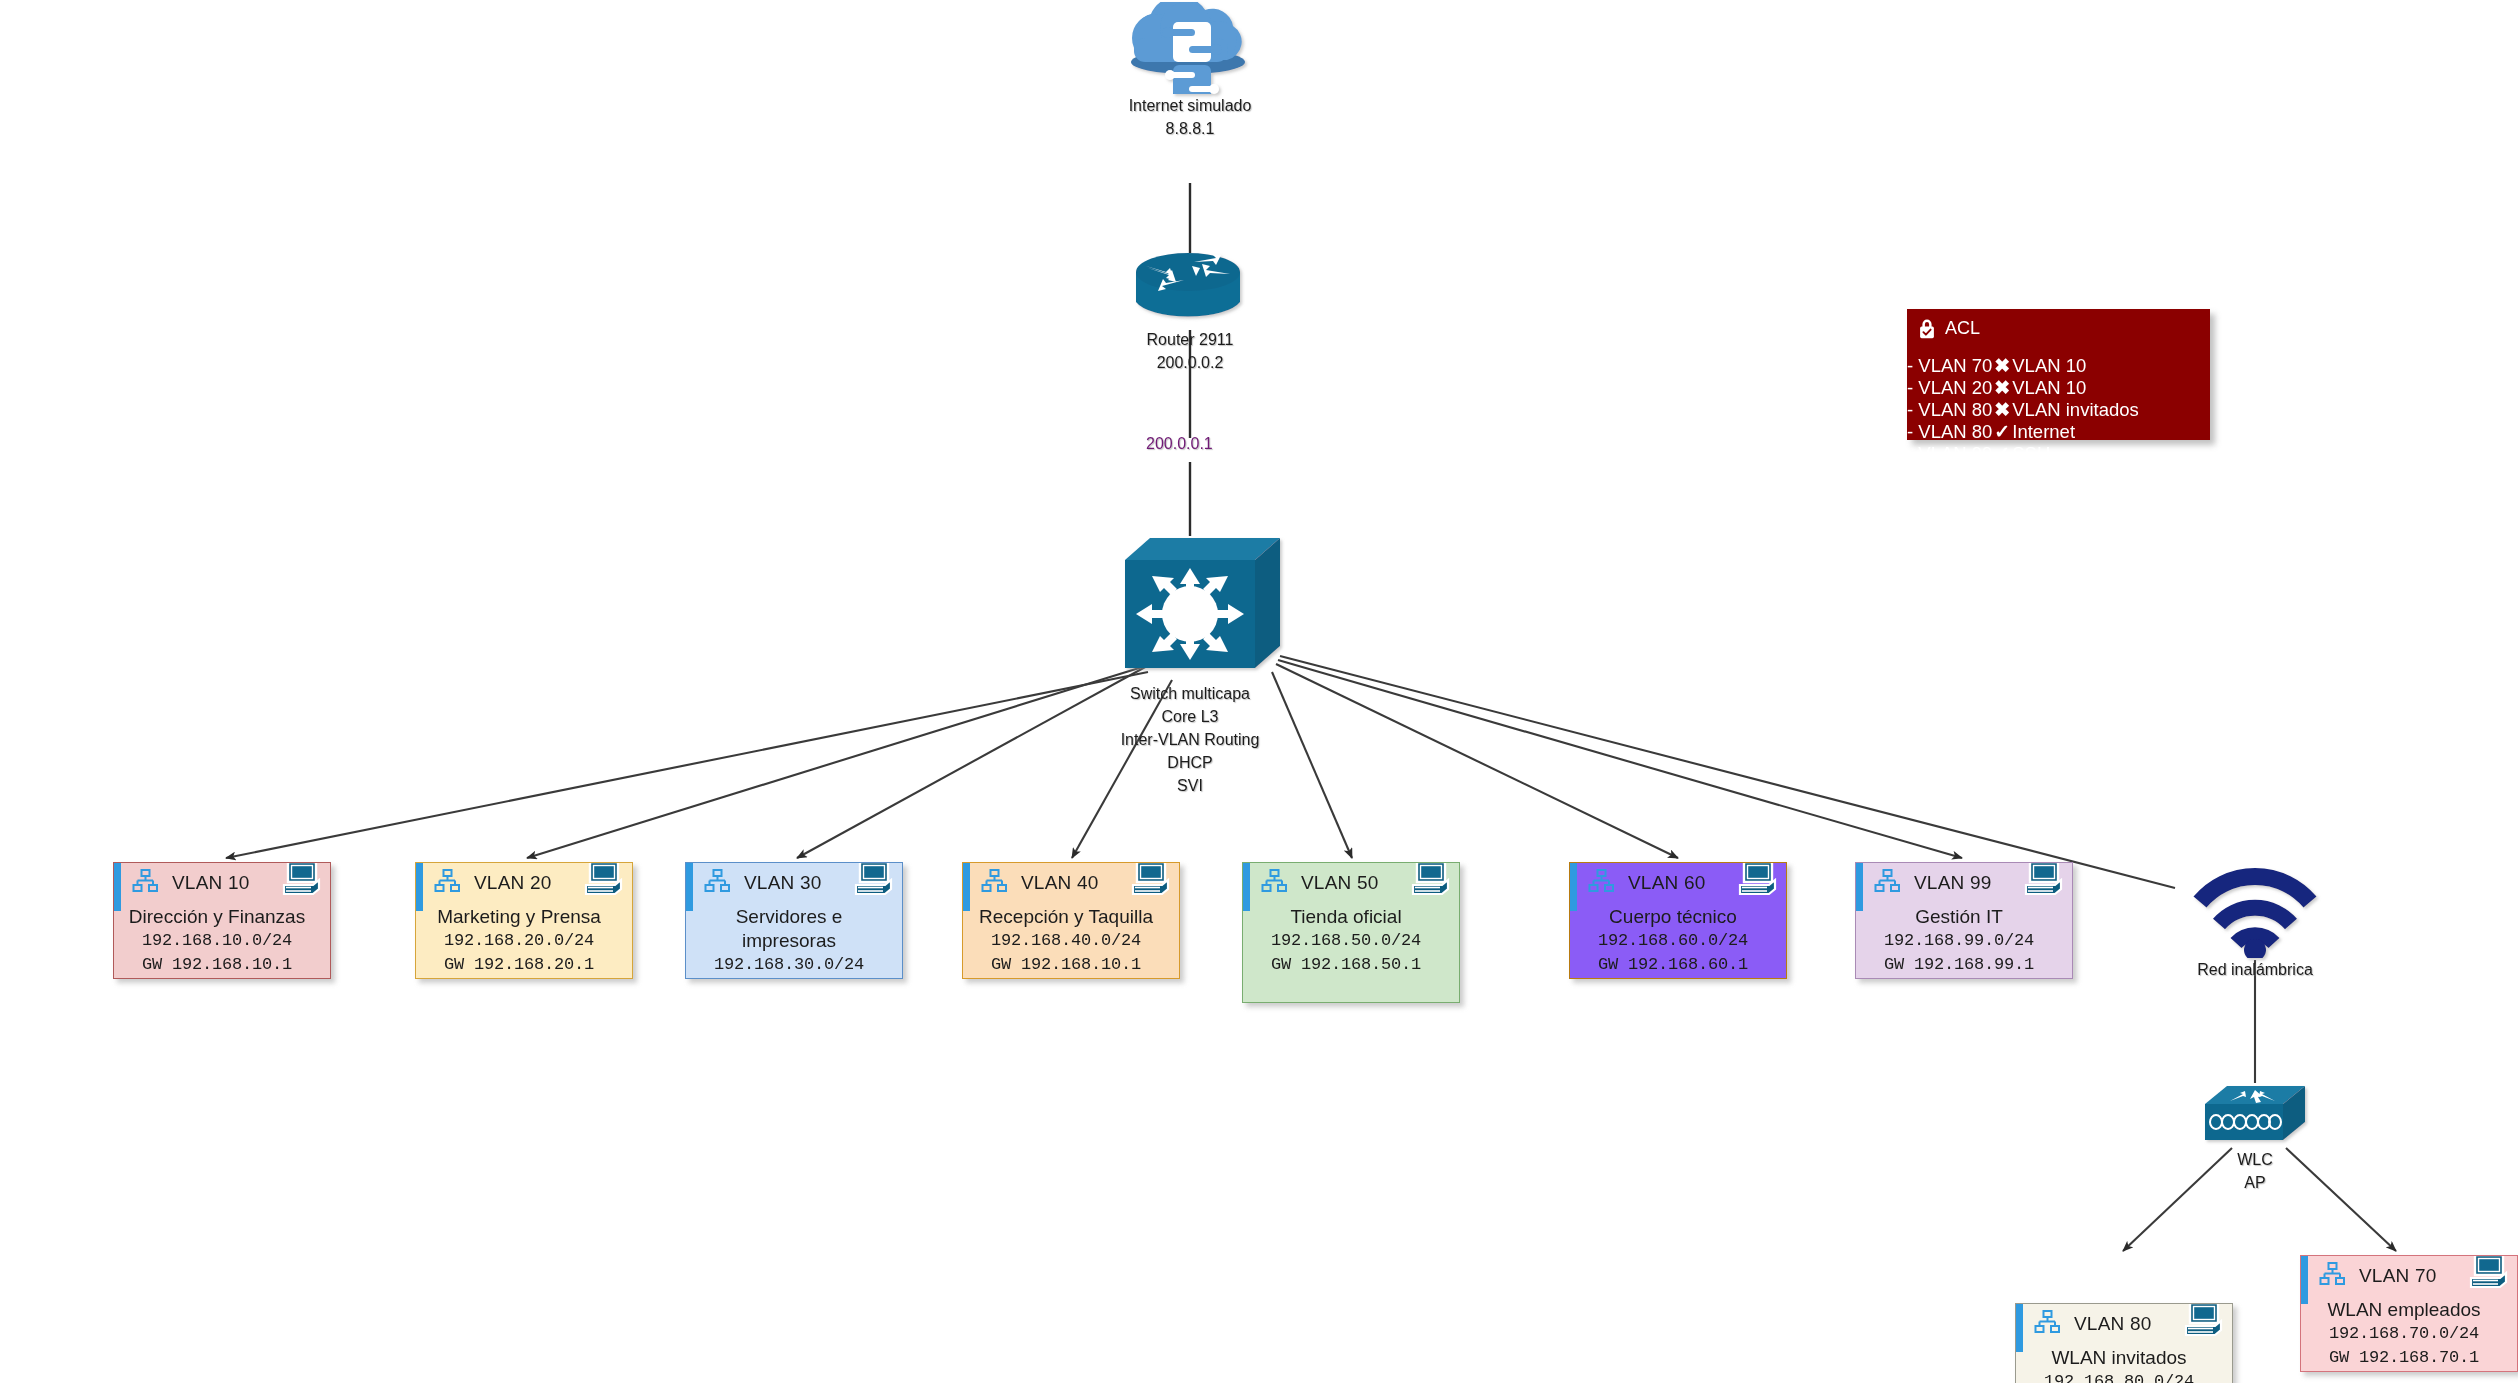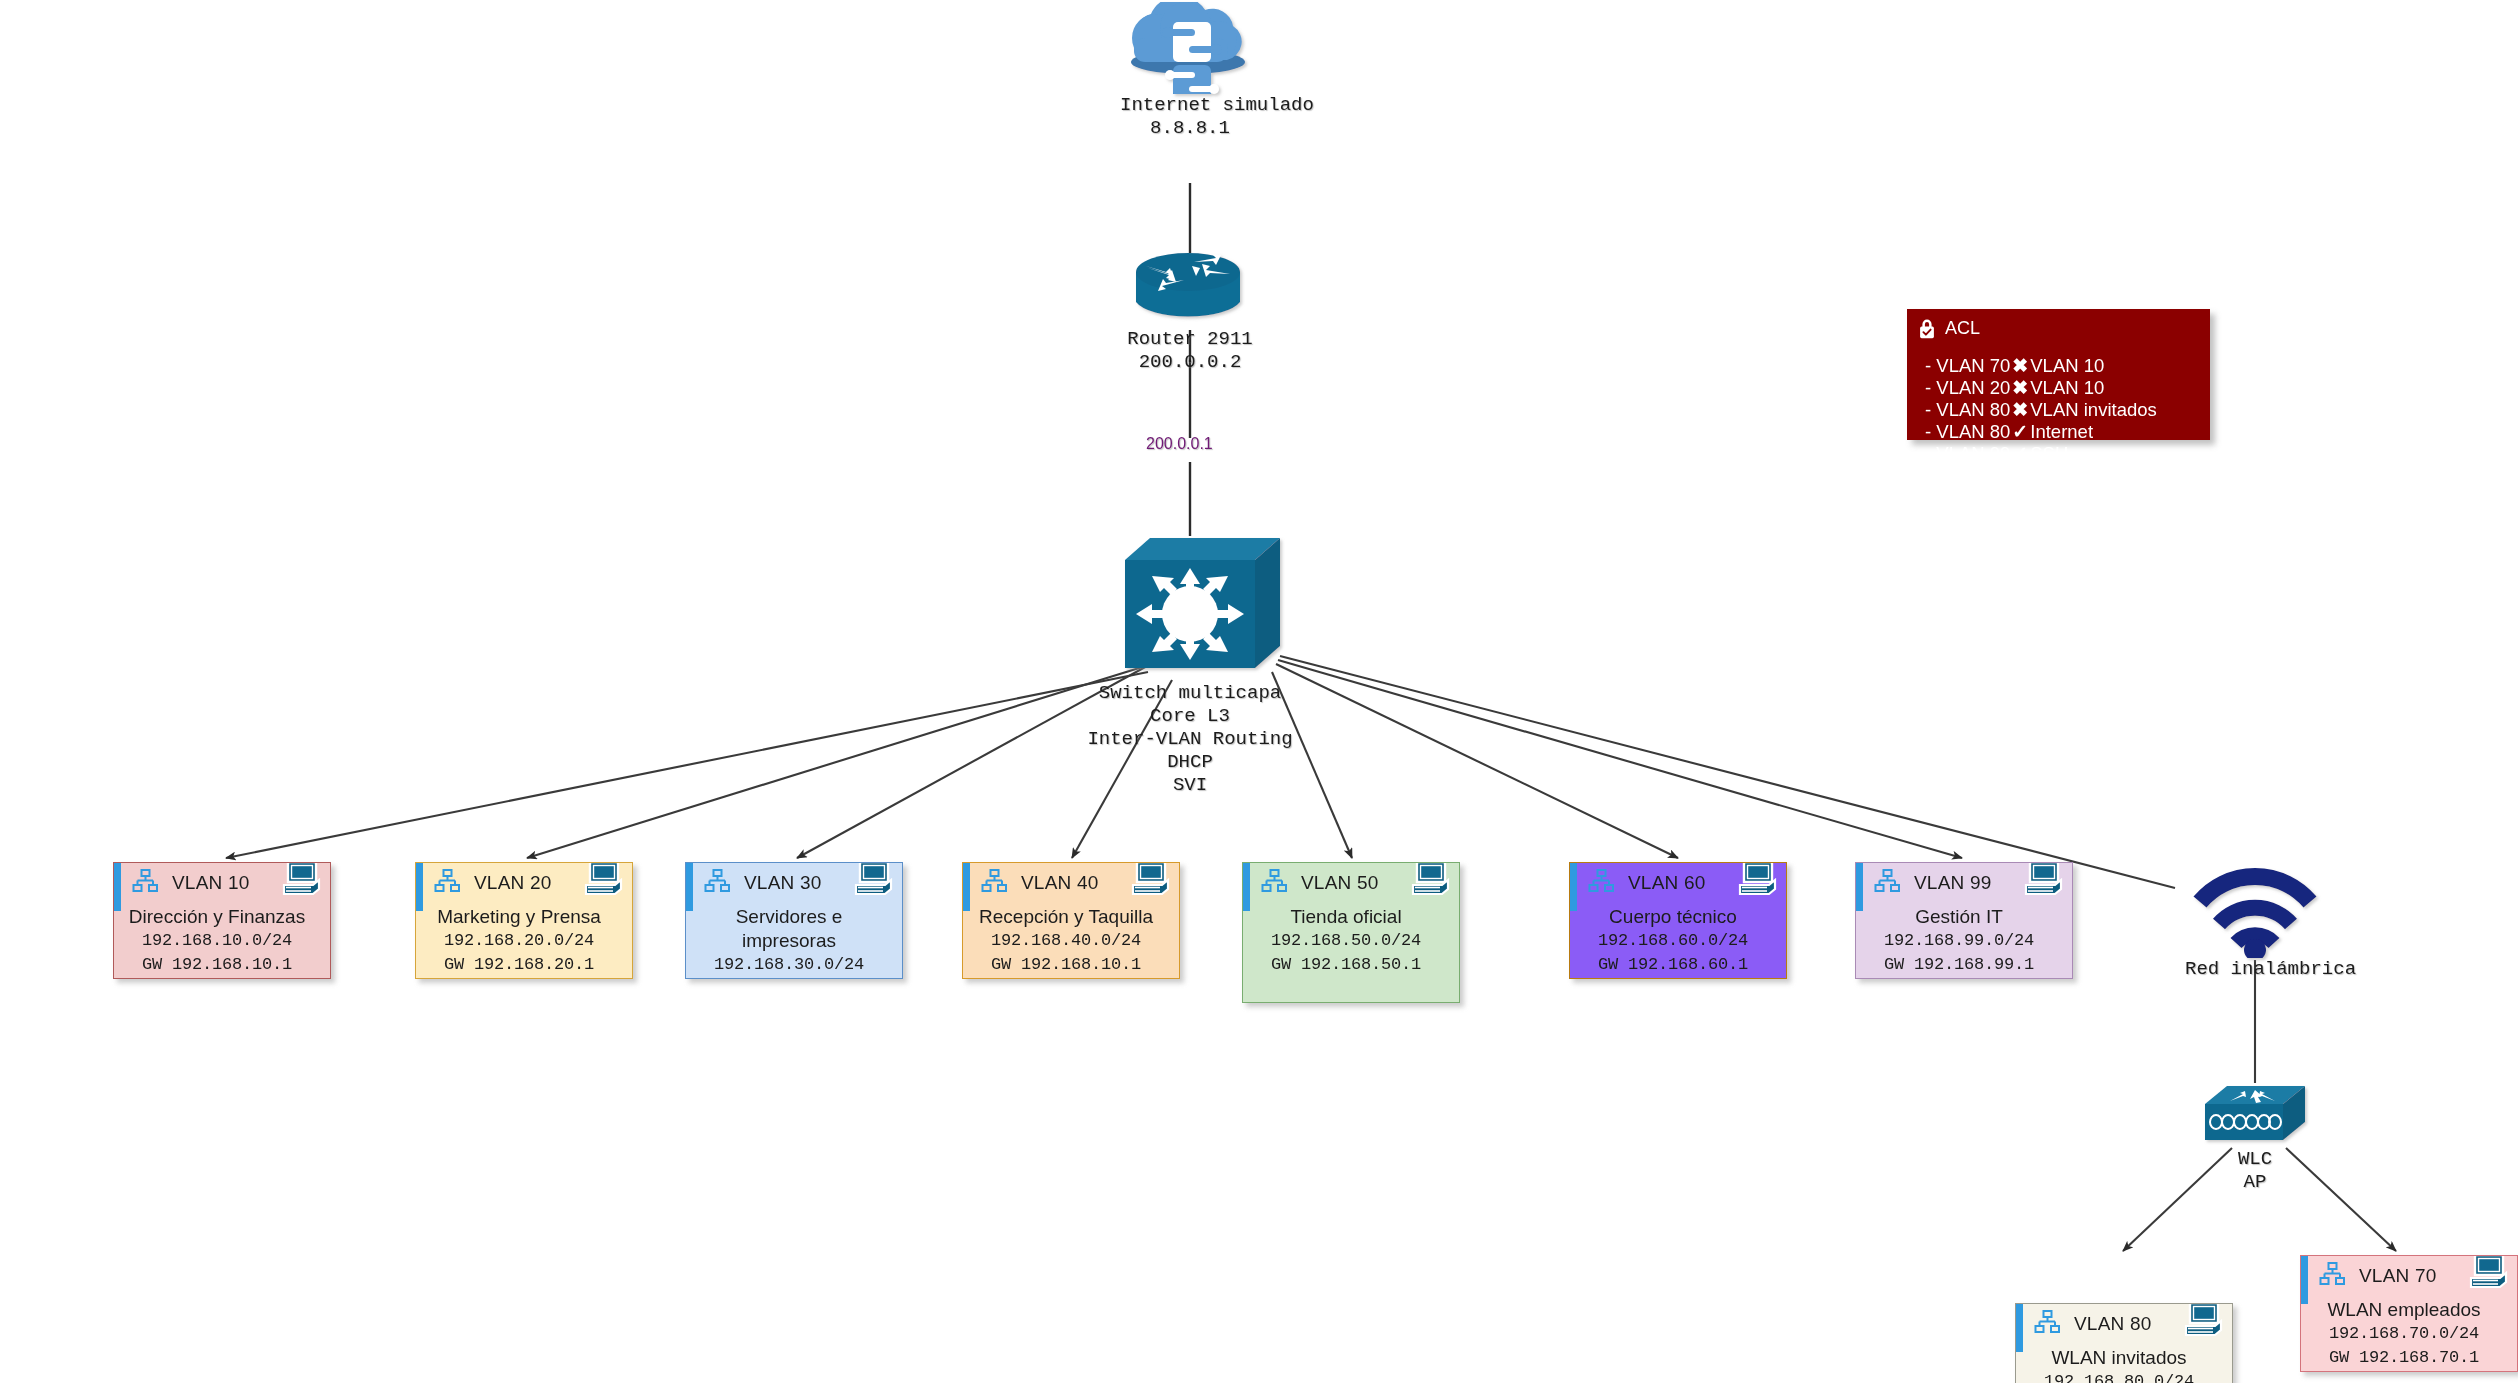--- a/index.html
+++ b/index.html
@@ -24,26 +24,25 @@
     left: 0; top: 0;
     width: 2518px;
     height: 1383px;
     pointer-events: none;
   }
   .node {
     position: absolute;
   }
   .node-label {
     text-align: center;
-    font-size: 19px;
+    font-size: 16px;
     line-height: 23px;
     color: #1c1c1c;
     white-space: nowrap;
     text-shadow: 1px 1px 1px rgba(120,120,120,0.45);
-    font-family: Liberation Mono, monospace;
   }
   .icon-wrap { position: relative; }
 
   
   .vlan-box {
     position: absolute;
     box-sizing: border-box;
     border: 1.5px solid #999;
     box-shadow: 4px 4px 5px rgba(130,130,130,0.40);
     overflow: hidden;
@@ -105,21 +104,20 @@
     display: flex;
     padding: 9px 0 0 11px;
   }
   .acl-title {
     color: #ffffff;
     font-size: 18px;
     margin-left: 9px;
   }
   .acl-rules {
     margin-top: 12px;
-    padding-left: 18px;
   }
   .acl-rule {
     color: #ffffff;
     font-size: 18.5px;
     line-height: 22px;
     white-space: nowrap;
   }
   .mark { font-size: 19px; font-weight: bold; padding: 0 2px; }
 
   .ip-edge-label {

